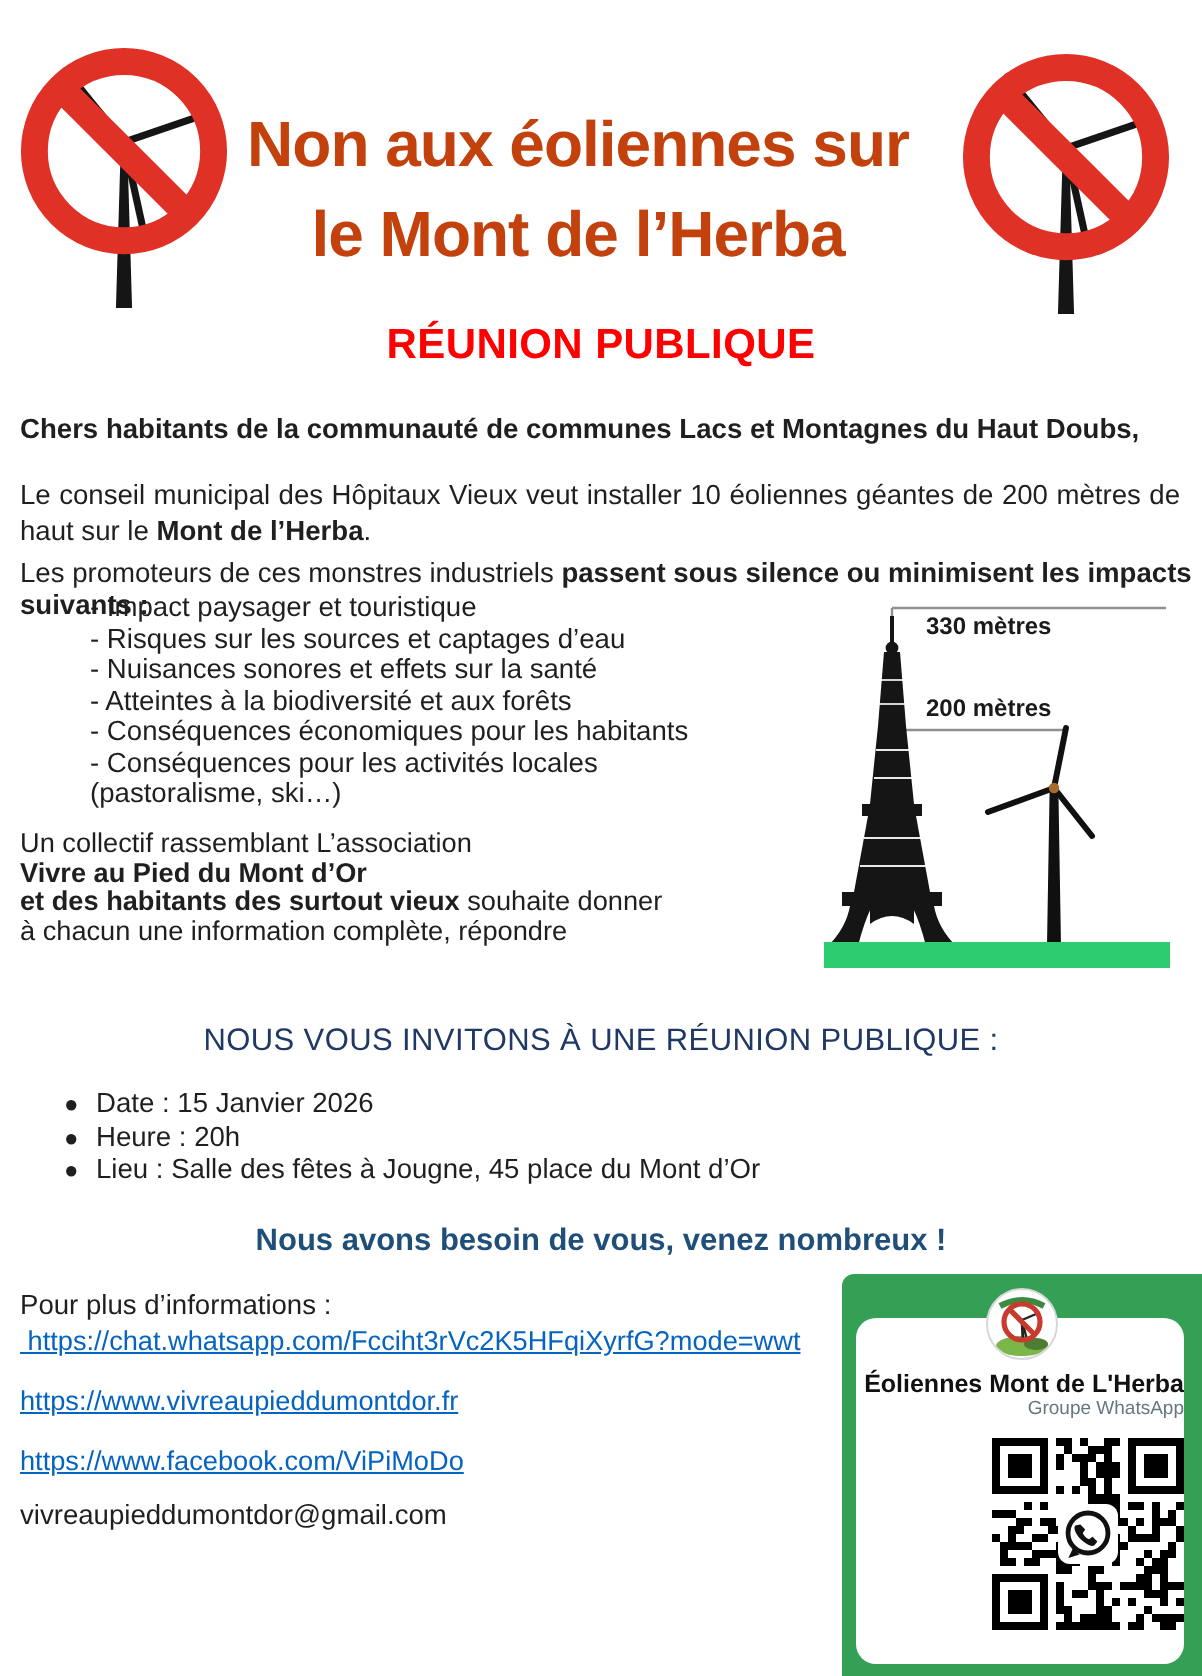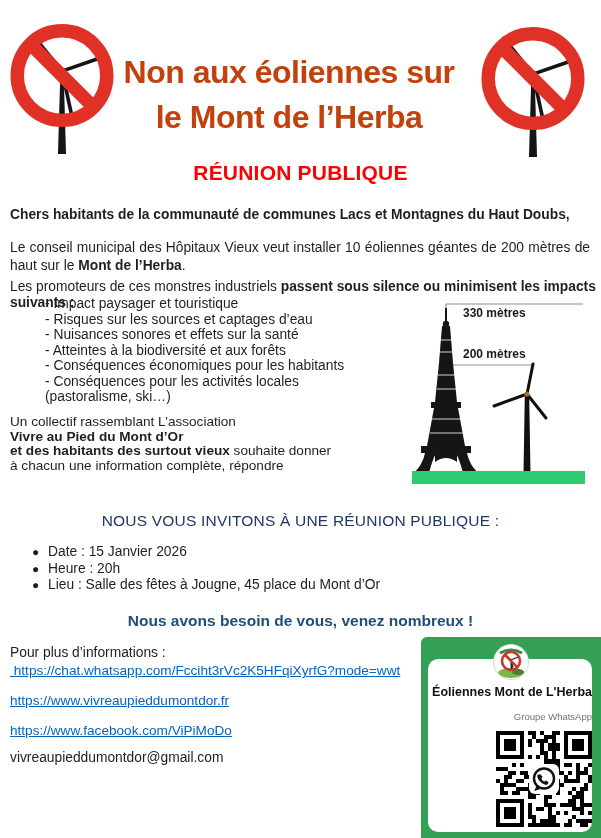--- a/index.html
+++ b/index.html
@@ -35,21 +35,21 @@
   #link-site{left:10px;top:693px;}
   #link-facebook{left:10px;top:723px;}
   #email-line{left:10px;top:750px;font-size:13.8px;}
   
   #wa-card-bg{left:421px;top:637px;width:180px;height:201px;background:#34A055;border-radius:6px 0 0 0;}
   #wa-card{position:absolute;left:7px;top:22px;width:164px;height:173px;background:#fff;border-radius:10px;
            display:flex;flex-direction:column;align-items:flex-end;}
   #wa-avatar{position:absolute;left:72px;top:7px;width:34px;height:34px;border-radius:50%;
              background:#fff;border:1px solid #d7d7d7;overflow:hidden;z-index:2;}
   #wa-title{margin-top:26px;font-size:12.5px;font-weight:bold;color:#111;}
-  #wa-subtitle{margin-top:12px;font-size:9.5px;color:#667781;}
+  #wa-subtitle{margin-top:0;font-size:9.5px;color:#667781;}
   #qr-box{position:relative;margin-top:9px;width:96px;height:96px;}
   #qr-logo{position:absolute;left:33px;top:33px;width:30px;height:30px;background:#fff;border-radius:6px;}
   b{font-weight:bold;}
 </style>
 </head>
 <body>
 
 <div id="page">
 
   <div class="abs" style="left:6px;top:24px;width:112px;height:130px;">

